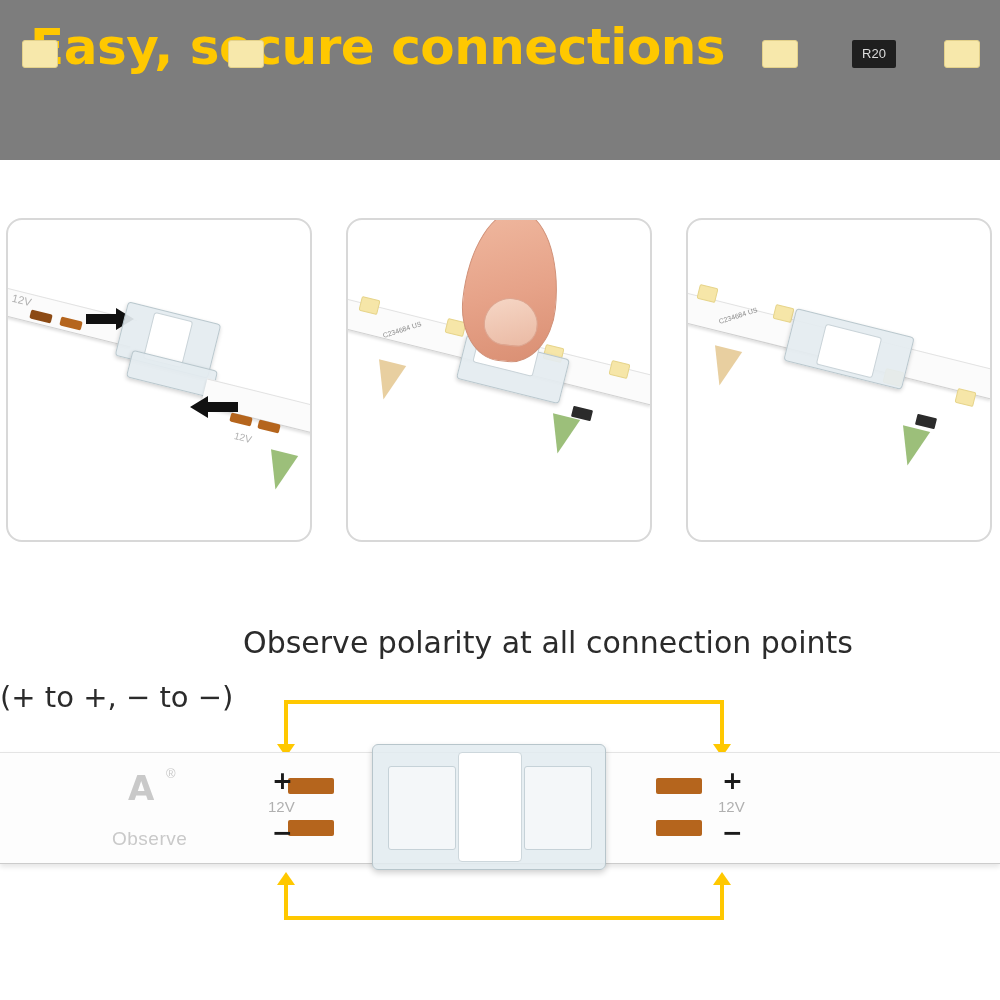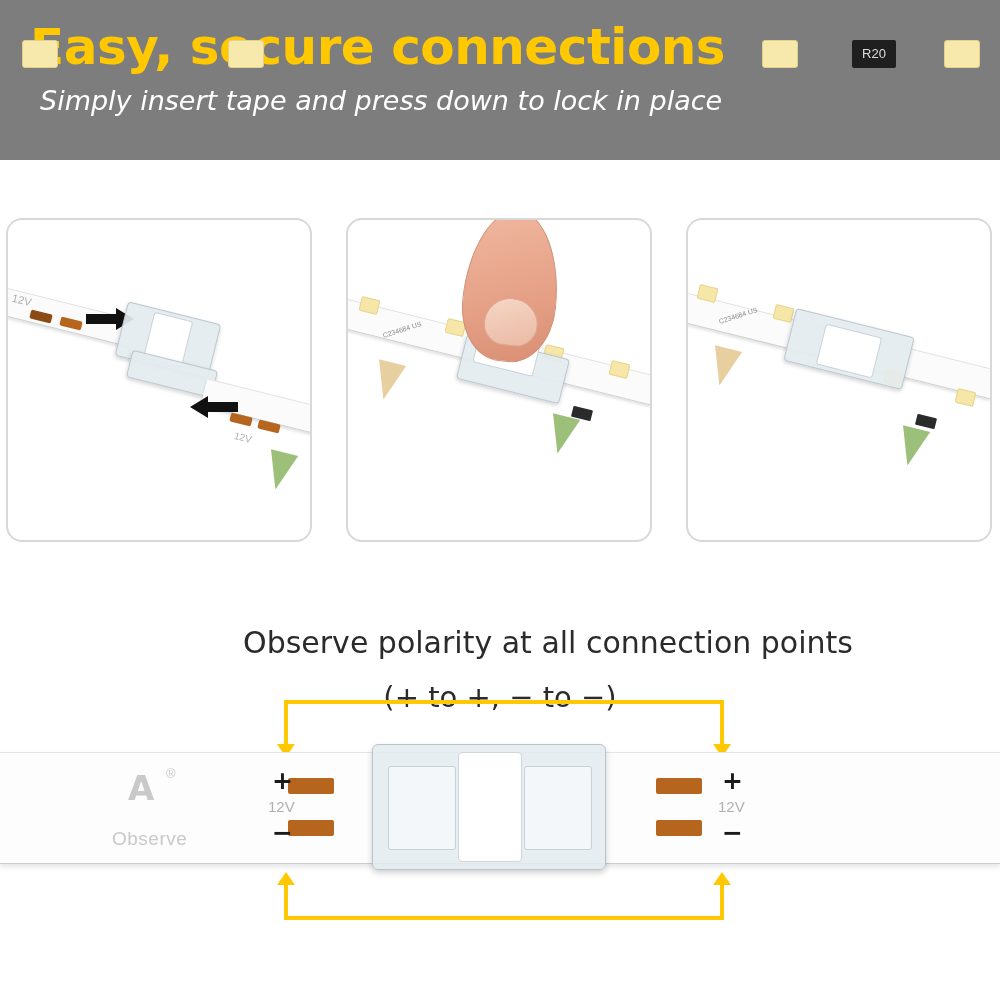--- a/index.html
+++ b/index.html
@@ -156,21 +156,20 @@
     font-family: "DejaVu Sans", sans-serif;
     font-size: 30px;
     color: #2b2b2b;
     padding-left: 48px;
   }
   .polarity-sub {
     position: absolute;
     left: 0;
     top: 680px;
     width: 1000px;
-    text-align: center;
     font-family: "DejaVu Sans", sans-serif;
     font-size: 29px;
     color: #2b2b2b;
   }
 
   
   .y-line {
     position: absolute;
     background: #ffc800;
   }
@@ -283,21 +282,20 @@
     background: rgba(255,255,255,0.55);
     border: 1px solid #c6d2d8;
     border-radius: 3px;
   }
 </style>
 </head>
 <body>
 
 <div class="header">
   <div class="header-title">Easy, secure connections</div>
-  <div class="header-sub">Simply insert tape and press down to lock in place</div>
 </div>
 
 <div class="panels">
 
   <div class="panel panel-1">
 
     <div class="strip" style="left:-10px; top:66px; width:140px; height:26px; transform:rotate(14deg); transform-origin:left center;"></div>
     <div class="volt" style="left:4px; top:74px; font-size:11px; transform:rotate(14deg);">12V</div>
     <div class="pad pad-dark" style="left:22px; top:92px; transform:rotate(14deg);"></div>
     <div class="pad" style="left:52px; top:99px; transform:rotate(14deg);"></div>

